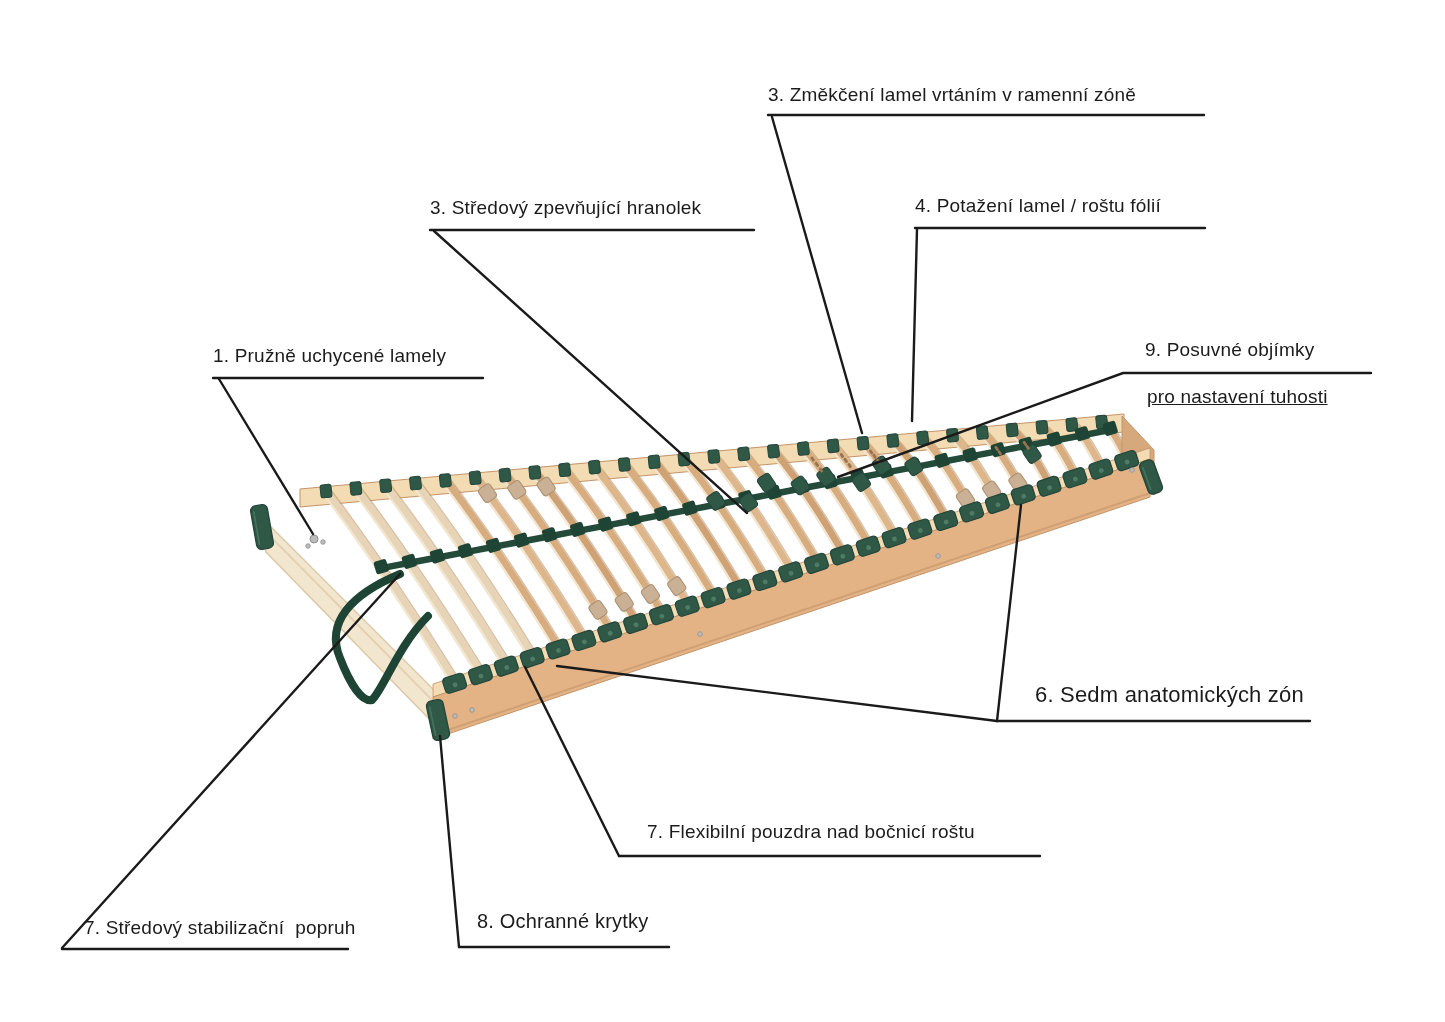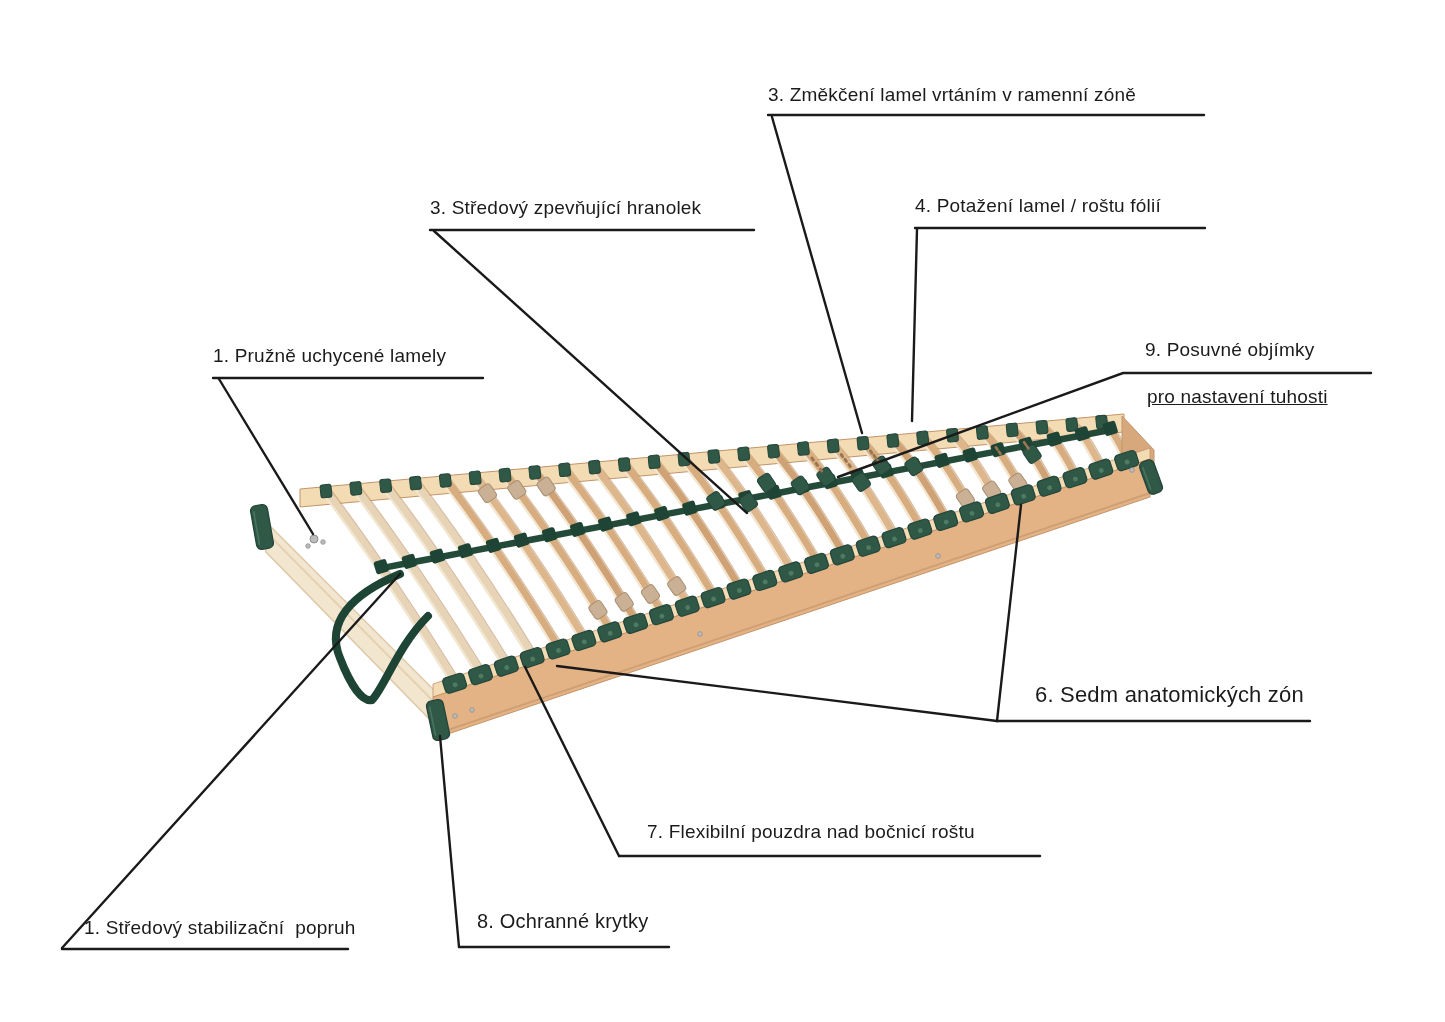--- a/index.html
+++ b/index.html
@@ -580,14 +580,14 @@
   <div class="lbl" style="left:430px;top:196px;">3. Středový zpevňující hranolek</div>
   <div class="lbl" style="left:768px;top:83px;">3. Změkčení lamel vrtáním v ramenní zóně</div>
   <div class="lbl" style="left:915px;top:194px;">4. Potažení lamel / roštu fólií</div>
   <div class="lbl" style="left:1123px;top:315px;">
     <span>9. Posuvné objímky</span>
     <span class="l2">pro nastavení tuhosti</span>
   </div>
   <div class="lbl f22" style="left:1028px;top:682px;margin-left:7px;">6. Sedm anatomických zón</div>
   <div class="lbl" style="left:647px;top:820px;">7. Flexibilní pouzdra nad bočnicí roštu</div>
   <div class="lbl f20" style="left:477px;top:909px;text-align:right;">8. Ochranné krytky</div>
-  <div class="lbl f19" style="left:84px;top:916px;">1. Středový stabilizační  popruh</div>
+  <div class="lbl f19" style="left:84px;top:916px;">7. Středový stabilizační  popruh</div>
 </div>
 
 </body></html>

